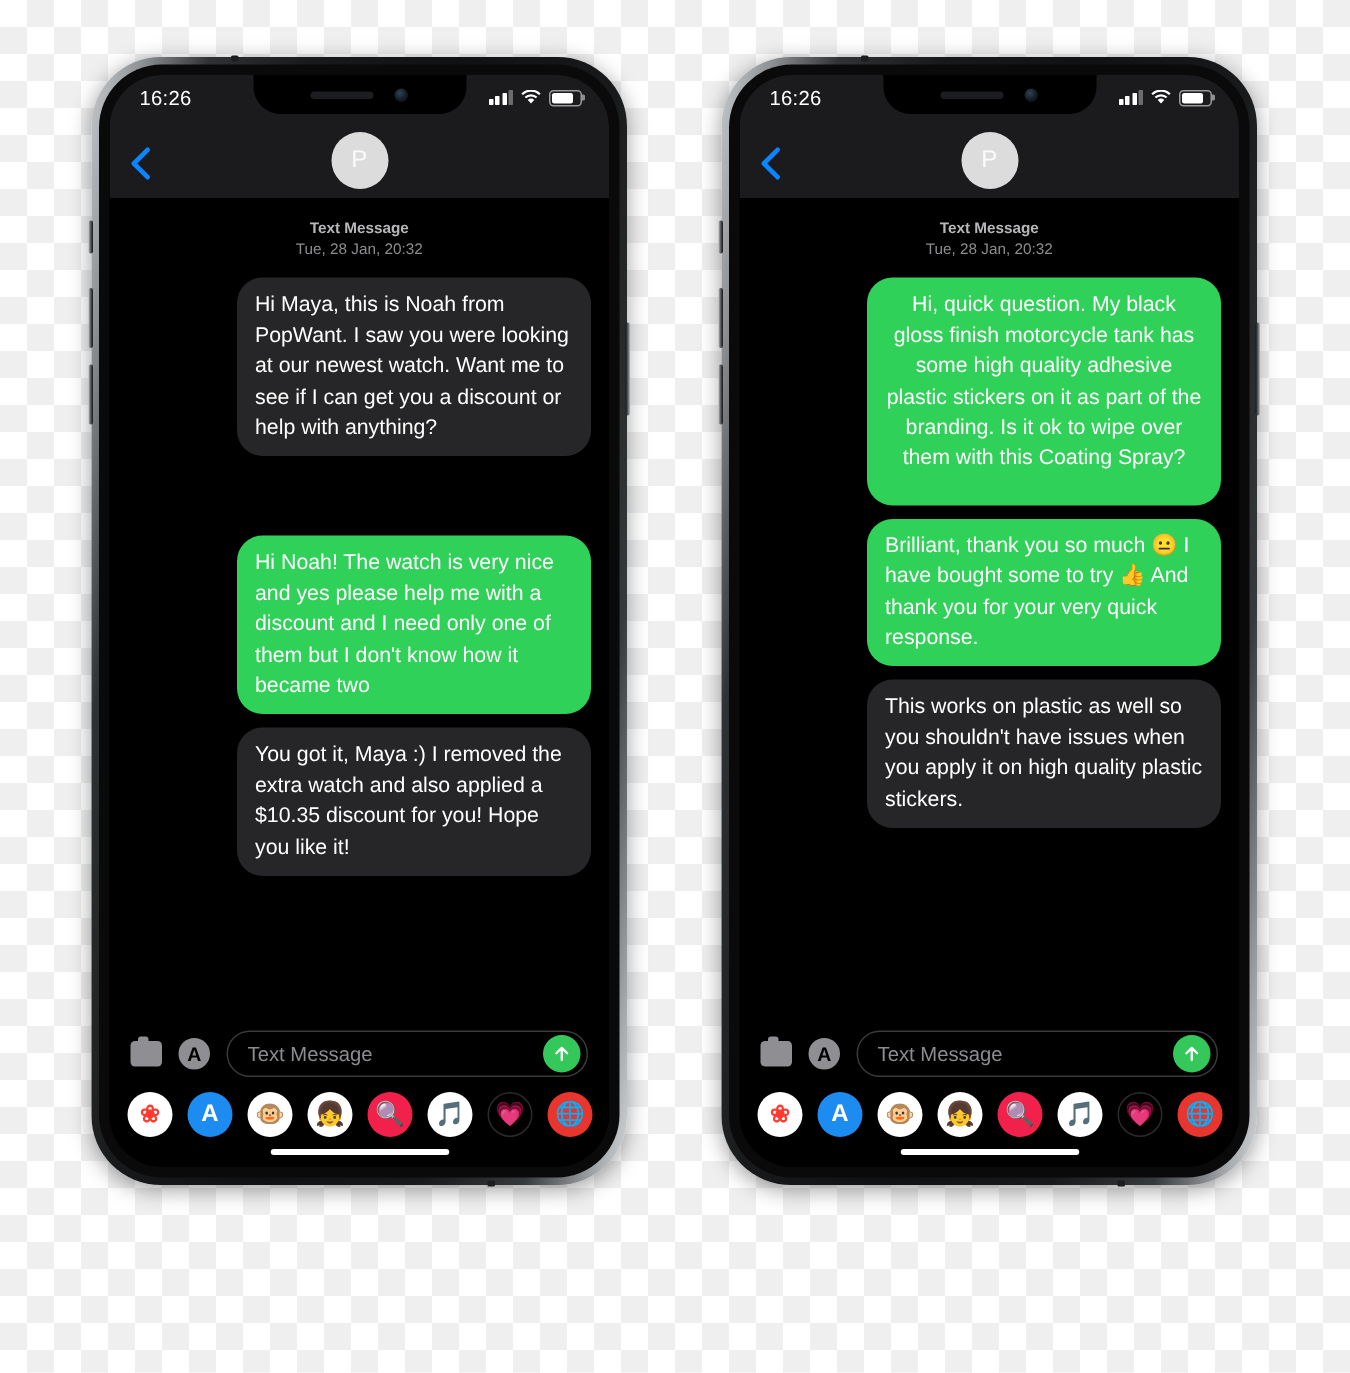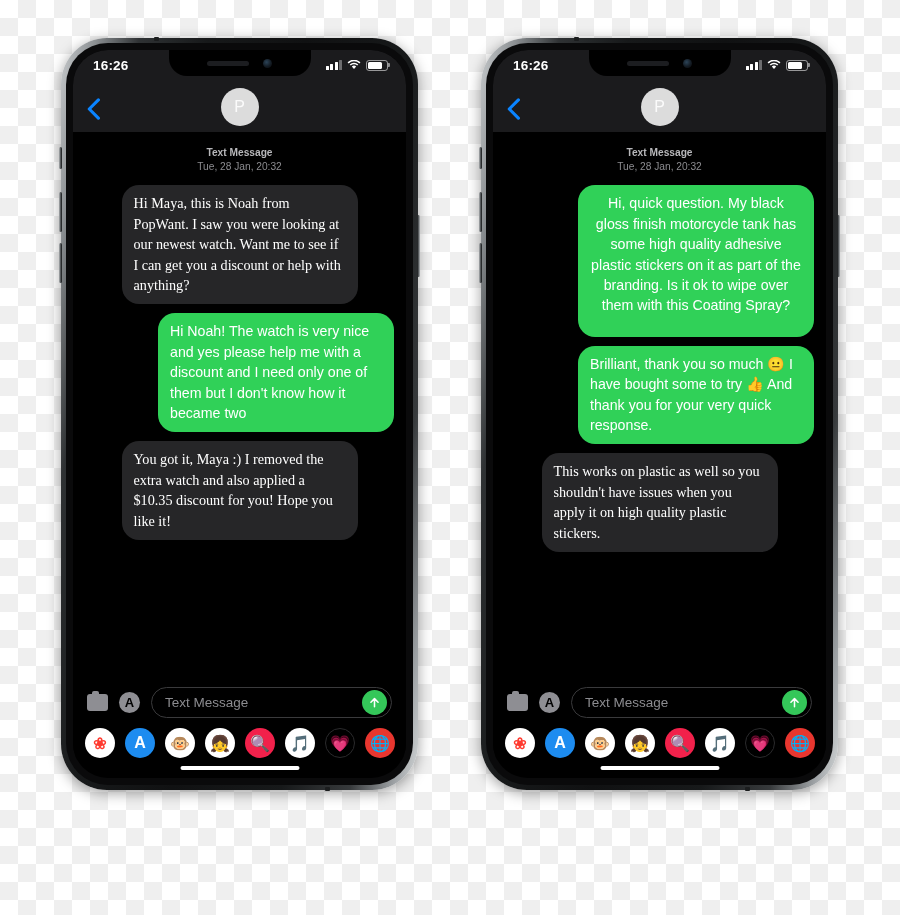--- a/index.html
+++ b/index.html
@@ -91,21 +91,21 @@
   
   .statusbar {
     position: absolute;
     top: 0; left: 0; right: 0;
     display: flex;
     align-items: center;
     justify-content: space-between;
     color: #fff;
     z-index: 10;
   }
-  .clock { font-weight: bold; letter-spacing: .2px; }
+  .clock { font-weight: normal; letter-spacing: .2px; }
   .status-right { display: flex; align-items: center; }
   .sig-bars { display: flex; align-items: flex-end; gap: 1.5px; }
   .sig-bars i { display: block; width: 3px; background: #fff; border-radius: .5px; }
   .sig-bars i.b1 { height: 3.5px; }
   .sig-bars i.b2 { height: 5.5px; }
   .sig-bars i.b3 { height: 7.5px; }
   .sig-bars i.b4 { height: 9.5px; background: #6c6c6e; }
   .batt {
     border: 1.2px solid rgba(255,255,255,.55);
     border-radius: 3px;
@@ -153,21 +153,21 @@
     background: #000;
     overflow: hidden;
   }
   .ts {
     text-align: center;
     color: #8c8c90;
     line-height: 1.34;
   }
   .ts b { color: #b7b7ba; font-weight: bold; }
   .row { display: flex; }
-  .row.in  { justify-content: center; font-family: Liberation Serif, serif; }
+  .row.in  { justify-content: flex-end; }
   .row.out { justify-content: flex-end; }
   .bubble {
     border-radius: 17px;
     color: #fff;
     word-wrap: break-word;
   }
   .bubble.in  { background: #262628; }
   .bubble.out { background: #30d158; }
 
   
@@ -292,21 +292,21 @@
             <div class="avatar-wrap" style="top: 38px;">
               <div class="avatar" style="width: 38px; height: 38px; font-size: 16px;">P</div>
             </div>
           </div>
           <div class="convo" style="top: 82px; bottom: 100px; padding: 0px 12px;">
             <div class="ts" style="font-size: 10.2px; margin: 14px 0px 12px;"><b>Text Message</b><div>Tue, 28 Jan, 20:32</div></div>
             <div class="row in" style="margin-bottom: 9px;">
               <div class="bubble in" style="max-width: 236px; padding: 8px 12px 9px; font-size: 14.2px; line-height: 20.4px;">Hi Maya, this is Noah from PopWant. I saw you were looking at our newest watch. Want me to see if I can get you a discount or help with anything?</div>
             </div>
             <div class="row out" style="margin-bottom: 9px;">
-              <div class="bubble out" style="max-width: 236px; padding: 8px 12px 9px; font-size: 14.2px; line-height: 20.4px;">Hi Noah! The watch is very nice and yes please help me with a discount and I need only one of them but I don't know how it became two</div>
+              <div class="bubble out" style="max-width: 236px; padding: 8px 12px 9px; font-size: 14.2px; line-height: 20.4px; margin-top: 44px;">Hi Noah! The watch is very nice and yes please help me with a discount and I need only one of them but I don't know how it became two</div>
             </div>
             <div class="row in" style="margin-bottom: 15px;">
               <div class="bubble in" style="max-width: 236px; padding: 8px 12px 9px; font-size: 14.2px; line-height: 20.4px;">You got it, Maya :) I removed the extra watch and also applied a $10.35 discount for you! Hope you like it!</div>
             </div>
           </div>
           <div class="inputbar" style="bottom: 52px; height: 48px; padding: 0px 14px; gap: 11px;">
             <div class="cam-icon" style="width: 21px; height: 17px;"></div>
             <div class="appstore-icon" style="width: 21px; height: 21px; font-size: 13px;">A</div>
             <div class="textfield" style="height: 31px; padding: 0px 4px 0px 13px; font-size: 13.5px;">
               <span>Text Message</span>

